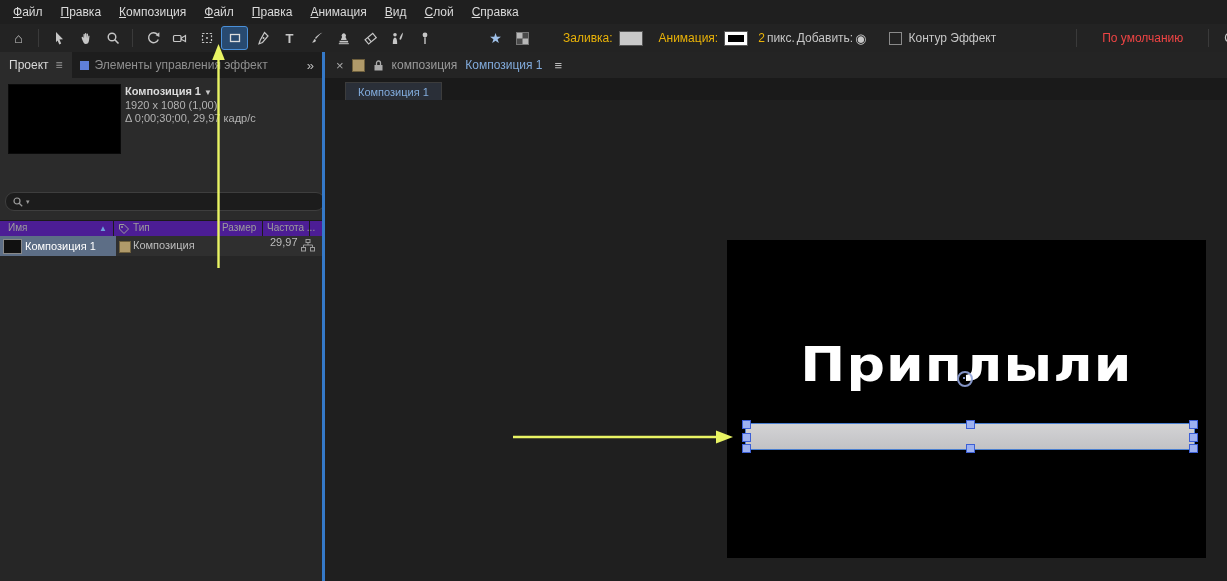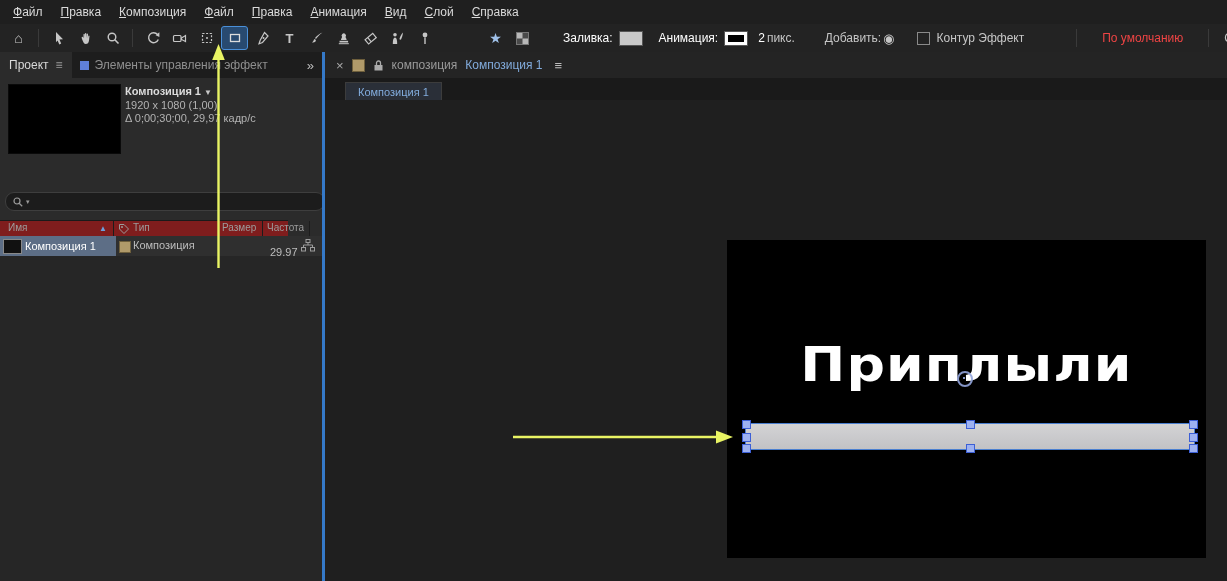--- a/index.html
+++ b/index.html
@@ -11,21 +11,21 @@
   .menu-item{display:inline-block;padding:4px 9px;color:#dadada;cursor:default}
   .menu-item::first-letter{text-decoration:underline}
 
   
   .toolbar{position:absolute;left:0;top:24px;width:1227px;height:28px;background:#232323;border-bottom:1px solid #0f0f0f;display:flex;align-items:center;padding:0 6px;gap:2px}
   .tool{width:25px;height:22px;display:flex;align-items:center;justify-content:center;border-radius:3px;color:#c6c6c6;flex:0 0 auto}
   .tool.active{border:1px solid #4a90d9;background:#284a70}
   .tool svg{display:block}
   .glyph{font-size:14px;line-height:1}
   .tsep{width:1px;height:18px;background:#3a3a3a;margin:0 5px;flex:0 0 auto}
-  .blue-label{color:#ffffff}
+  .blue-label{color:#eab308}
   .swatch{width:22px;height:13px;display:inline-block;border:1px solid #555;flex:0 0 auto}
   .swatch-fill{background:#c9c9c9}
   .swatch-stroke{background:#fff;position:relative}
   .swatch-stroke::after{content:"";position:absolute;left:3px;top:3px;right:3px;bottom:3px;background:#000}
   .checkbox{width:11px;height:11px;border:1px solid #8a8a8a;background:#232323;display:inline-block;flex:0 0 auto}
   .tb-text{color:#c6c6c6;white-space:nowrap}
   .spacer{flex:1}
 
   
   .left-panel{position:absolute;left:0;top:52px;width:322px;height:529px;background:#262626}
@@ -33,29 +33,29 @@
   .tab-active{height:26px;display:flex;align-items:center;gap:7px;background:#2b2b2b;padding:0 9px;color:#d8d8d8}
   .tab-inactive{display:flex;align-items:center;gap:6px;padding:0 8px;color:#8f8f8f;white-space:nowrap;overflow:hidden;max-width:180px}
   .fx-chip{width:9px;height:9px;background:#5f7fd8;flex:0 0 auto}
   .overflow-ch{margin-left:auto;padding-right:8px;color:#bdbdbd;font-size:13px}
   .left-body{position:absolute;left:0;top:26px;width:100%;height:503px;background:#2b2b2b}
   .thumb{position:absolute;left:8px;top:6px;width:111px;height:68px;background:#000;border:1px solid #0a0a0a}
   .comp-info{position:absolute;left:125px;top:7px;line-height:13px;font-size:11px;color:#b2b2b2;white-space:nowrap}
   .comp-info .name{color:#dcdcdc;font-weight:bold}
   .searchbar{position:absolute;left:5px;top:114px;width:306px;height:17px;background:#1c1c1c;border:1px solid #3e3e3e;border-radius:9px;display:flex;align-items:center;padding:0 6px;gap:2px}
   .search-input{flex:1;background:transparent;border:0;outline:0;color:#ccc;font-size:11px;font-family:"Liberation Sans",sans-serif}
-  .theader{position:absolute;left:0;top:142px;width:288px;height:15px;background:#7f1d1d;border-top:1px solid #1a1a1a;border-bottom:1px solid #1a1a1a;font-size:10px;color:#9c9c9c}
+  .theader{position:absolute;left:0;top:142px;width:322px;height:15px;background:#4c1d95;border-top:1px solid #1a1a1a;border-bottom:1px solid #1a1a1a;font-size:10px;color:#9c9c9c}
   .theader .col{position:absolute;top:1px}
   .hsep{position:absolute;top:0;width:1px;height:15px;background:#1c1c1c}
   .trow{position:absolute;left:0;top:158px;width:322px;height:20px;background:#2f2f2f;font-size:11px}
   .name-cell{position:absolute;left:0;top:0;width:113px;height:20px;background:#5d6e86;display:flex;align-items:center;gap:3px;padding-left:3px;color:#fff}
   .row-thumb{width:17px;height:13px;background:#111;border:1px solid #888;flex:0 0 auto}
   .folder-chip{position:absolute;left:119px;top:5px;width:10px;height:10px;background:#b09a6a;border:1px solid #6e5f3c}
   .row-type{position:absolute;left:133px;top:3px;color:#bdbdbd}
-  .row-rate{position:absolute;left:270px;top:10px;color:#bdbdbd}
+  .row-rate{position:absolute;left:270px;top:0;color:#bdbdbd}
   .row-neticon{position:absolute;left:301px;top:3px}
   .left-bottom{position:absolute;left:0;top:178px;width:322px;height:325px;background:#262626}
 
   
   .vdivider{position:absolute;left:322px;top:52px;width:3px;height:529px;background:#3579c8}
 
   
   .main-panel{position:absolute;left:325px;top:52px;width:902px;height:529px;background:#1f1f1f}
   .comp-tabs{position:absolute;left:0;top:0;width:100%;height:26px;background:#242424;display:flex;align-items:center;gap:8px;padding-left:11px;border-bottom:1px solid #151515}
   .close-x{color:#a8a8a8;font-size:13px}
@@ -196,21 +196,21 @@
           <rect x="0.5" y="0.5" width="12" height="12" fill="none" stroke="#777" stroke-width="1"></rect>
         </svg>
     </div>
 
     <span class="blue-label" style="margin-left:26px">Заливка:</span>
     <span class="swatch swatch-fill" style="margin-left:4px"></span>
     <span class="blue-label" style="margin-left:14px">Анимация:</span>
     <span class="swatch swatch-stroke" style="margin-left:4px"></span>
     <span class="blue-label" style="margin-left:8px">2</span>
     <span class="tb-text">пикс.</span>
-    <span class="tb-text" style="margin-left:28px">Добавить:</span>
+    <span class="tb-text" style="">Добавить:</span>
     <span class="glyph" style="color:#c6c6c6;font-size:13px">◉</span>
     <span class="checkbox" style="margin-left:20px"></span>
     <span class="tb-text" style="margin-left:5px">Контур Эффект</span>
 
     <span class="spacer"></span>
     <div class="tsep"></div>
     <span class="tb-text" style="color:#ef4444;padding:0 18px">По умолчанию</span>
     <div class="tsep"></div>
     <span class="tb-text" style="padding-left:8px">С</span>
   </div>

